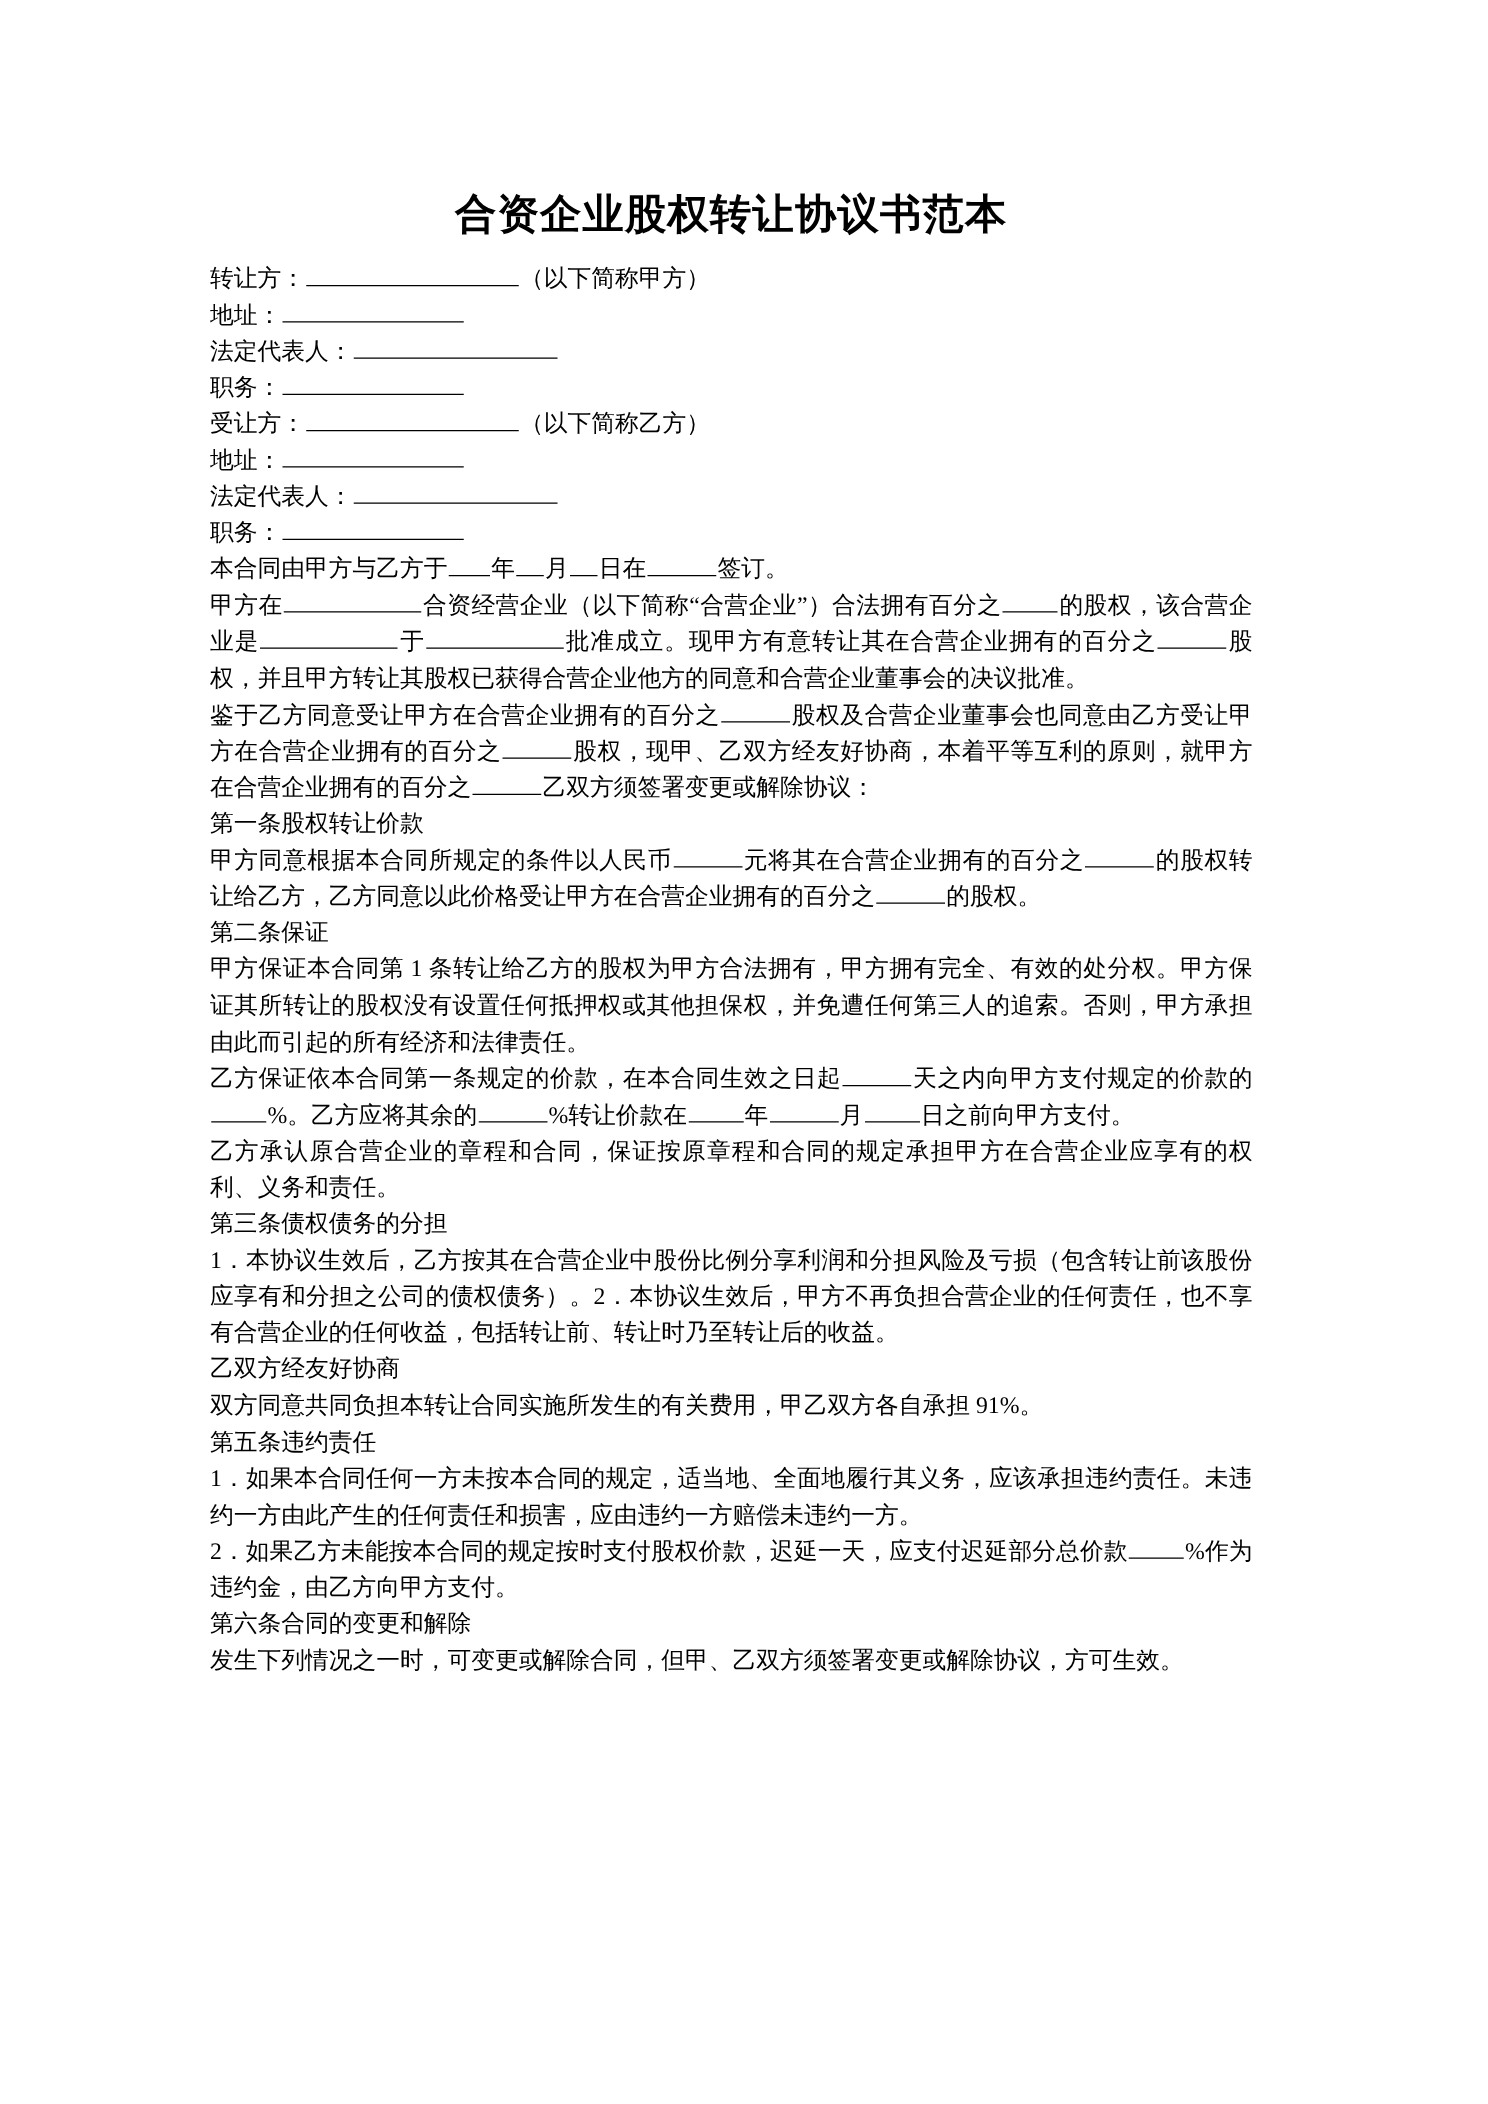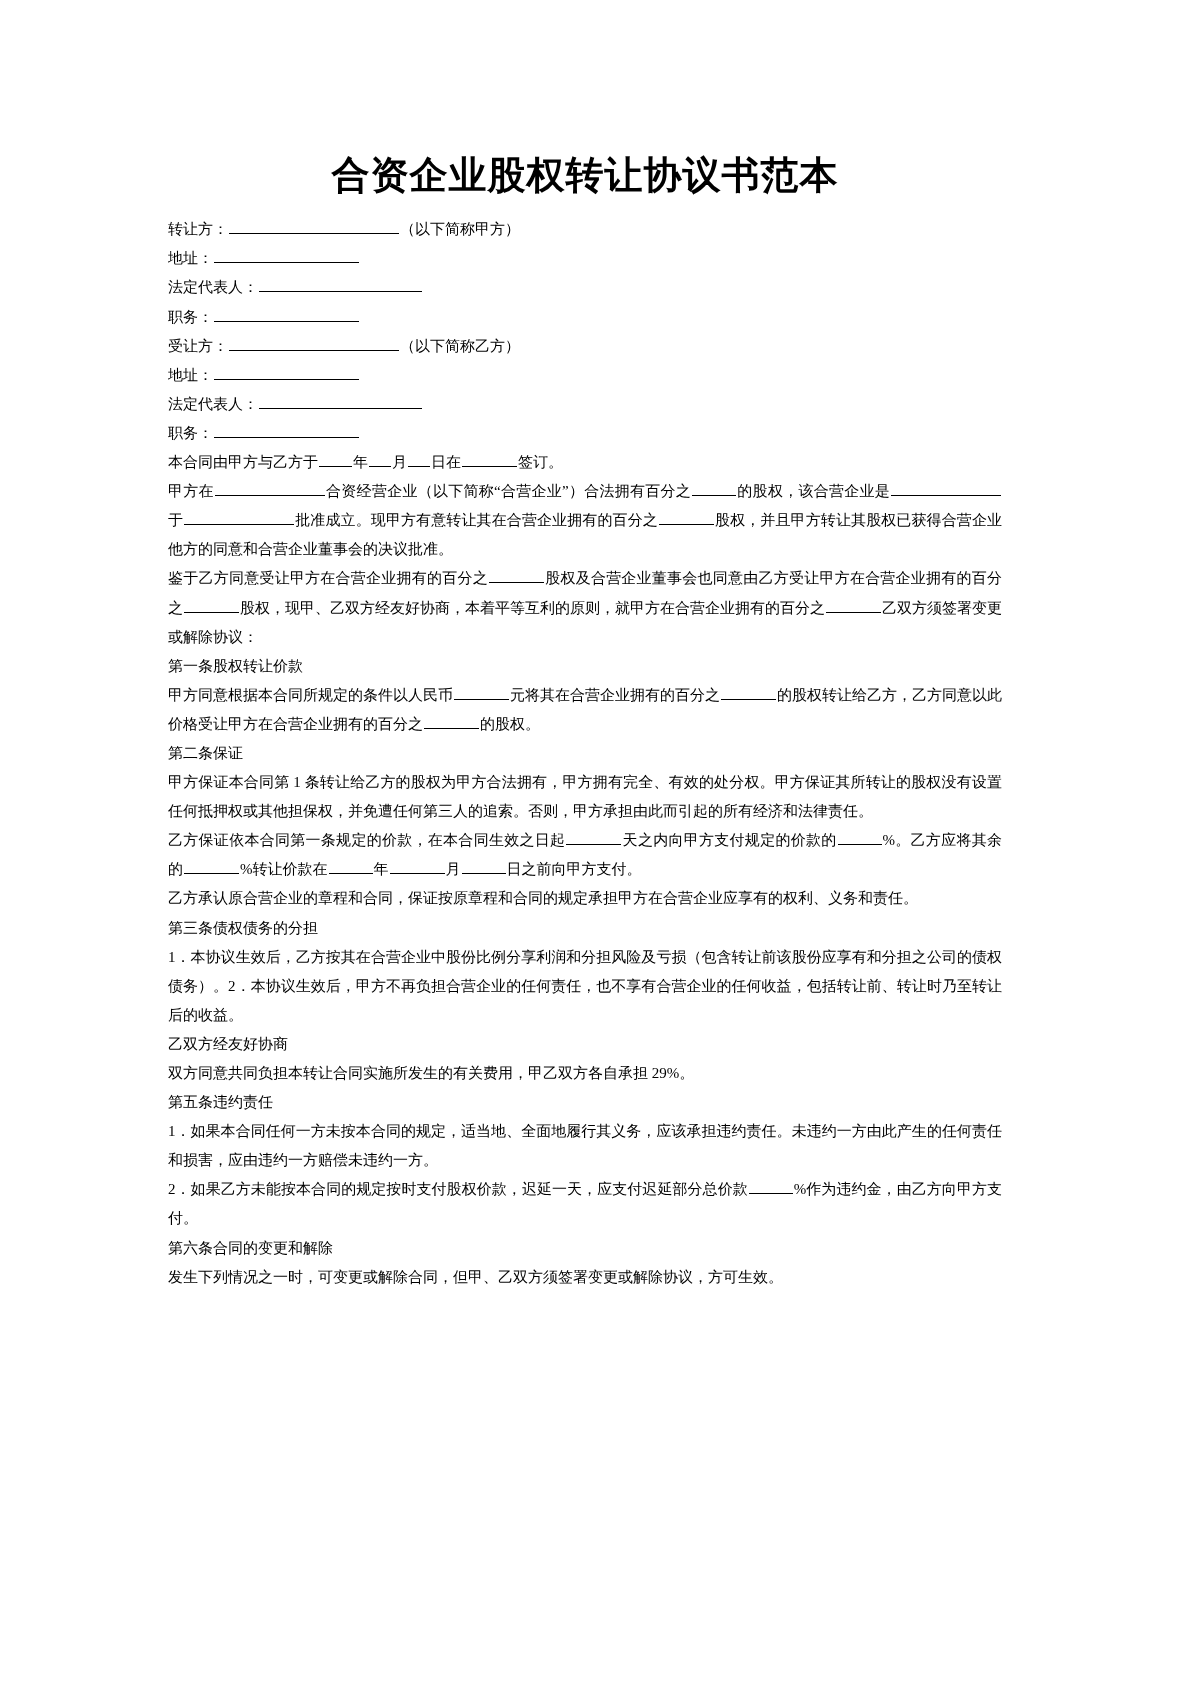--- a/index.html
+++ b/index.html
@@ -17,29 +17,29 @@
   }
   .page {
     width: 1190px;
     height: 1683px;
     box-sizing: border-box;
     padding: 150px 188px 0 168px;
     background: #ffffff;
   }
   .doc-title {
     text-align: center;
-    font-size: 38px;
+    font-size: 33px;
     font-weight: bold;
     letter-spacing: 1px;
     margin: 0 0 14px 0;
     line-height: 1.35;
     font-family: "Liberation Serif", "DejaVu Serif", serif;
   }
   .body-block {
-    font-size: 15px;
+    font-size: 19px;
     line-height: 29.1px;
     text-align: justify;
     text-justify: inter-ideograph;
     letter-spacing: 0px;
   }
   .para {
     margin: 0;
     padding: 0;
     text-align: justify;
     text-justify: inter-ideograph;
@@ -83,21 +83,21 @@
         <p class="para"><span>鉴于乙方同意受让甲方在合营企业拥有的百分之</span><span class="blank" style="width: 55px;"></span><span>股权及合营企业董事会也同意由乙方受让甲方在合营企业拥有的百分之</span><span class="blank" style="width: 55px;"></span><span>股权，现甲、乙双方经友好协商，本着平等互利的原则，就甲方在合营企业拥有的百分之</span><span class="blank" style="width: 55px;"></span><span>乙双方须签署变更或解除协议：</span></p>
         <p class="para"><span>第一条股权转让价款</span></p>
         <p class="para"><span>甲方同意根据本合同所规定的条件以人民币</span><span class="blank" style="width: 55px;"></span><span>元将其在合营企业拥有的百分之</span><span class="blank" style="width: 55px;"></span><span>的股权转让给乙方，乙方同意以此价格受让甲方在合营企业拥有的百分之</span><span class="blank" style="width: 55px;"></span><span>的股权。</span></p>
         <p class="para"><span>第二条保证</span></p>
         <p class="para"><span>甲方保证本合同第 1 条转让给乙方的股权为甲方合法拥有，甲方拥有完全、有效的处分权。甲方保证其所转让的股权没有设置任何抵押权或其他担保权，并免遭任何第三人的追索。否则，甲方承担由此而引起的所有经济和法律责任。</span></p>
         <p class="para"><span>乙方保证依本合同第一条规定的价款，在本合同生效之日起</span><span class="blank" style="width: 55px;"></span><span>天之内向甲方支付规定的价款的</span><span class="blank" style="width: 44px;"></span><span>%。乙方应将其余的</span><span class="blank" style="width: 55px;"></span><span>%转让价款在</span><span class="blank" style="width: 44px;"></span><span>年</span><span class="blank" style="width: 55px;"></span><span>月</span><span class="blank" style="width: 44px;"></span><span>日之前向甲方支付。</span></p>
         <p class="para"><span>乙方承认原合营企业的章程和合同，保证按原章程和合同的规定承担甲方在合营企业应享有的权利、义务和责任。</span></p>
         <p class="para"><span>第三条债权债务的分担</span></p>
         <p class="para"><span>1．本协议生效后，乙方按其在合营企业中股份比例分享利润和分担风险及亏损（包含转让前该股份应享有和分担之公司的债权债务）。2．本协议生效后，甲方不再负担合营企业的任何责任，也不享有合营企业的任何收益，包括转让前、转让时乃至转让后的收益。</span></p>
         <p class="para"><span>乙双方经友好协商</span></p>
-        <p class="para"><span>双方同意共同负担本转让合同实施所发生的有关费用，甲乙双方各自承担 29%。</span></p>
+        <p class="para"><span>双方同意共同负担本转让合同实施所发生的有关费用，甲乙双方各自承担 91%。</span></p>
         <p class="para"><span>第五条违约责任</span></p>
         <p class="para"><span>1．如果本合同任何一方未按本合同的规定，适当地、全面地履行其义务，应该承担违约责任。未违约一方由此产生的任何责任和损害，应由违约一方赔偿未违约一方。</span></p>
         <p class="para"><span>2．如果乙方未能按本合同的规定按时支付股权价款，迟延一天，应支付迟延部分总价款</span><span class="blank" style="width: 44px;"></span><span>%作为违约金，由乙方向甲方支付。</span></p>
         <p class="para"><span>第六条合同的变更和解除</span></p>
         <p class="para"><span>发生下列情况之一时，可变更或解除合同，但甲、乙双方须签署变更或解除协议，方可生效。</span></p>
       </div>
   </div>
 
 </div>
 

